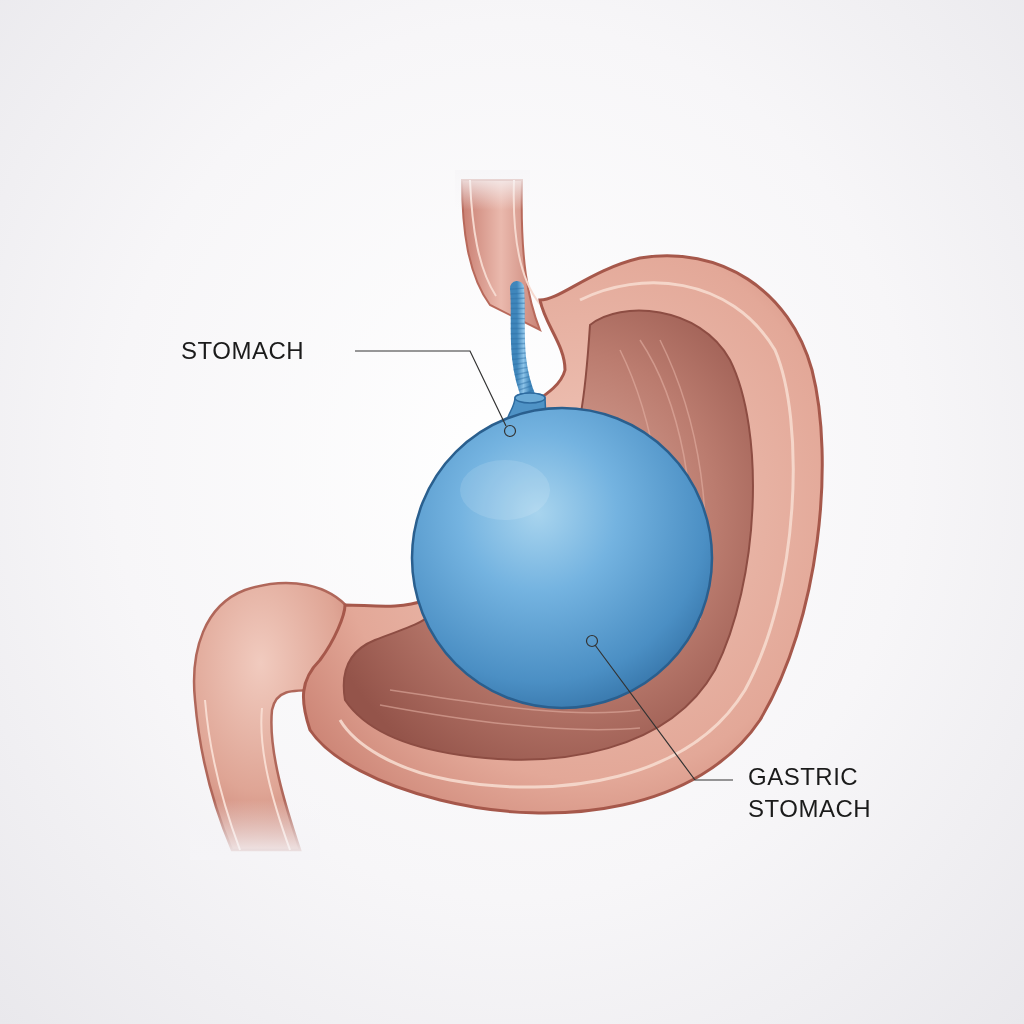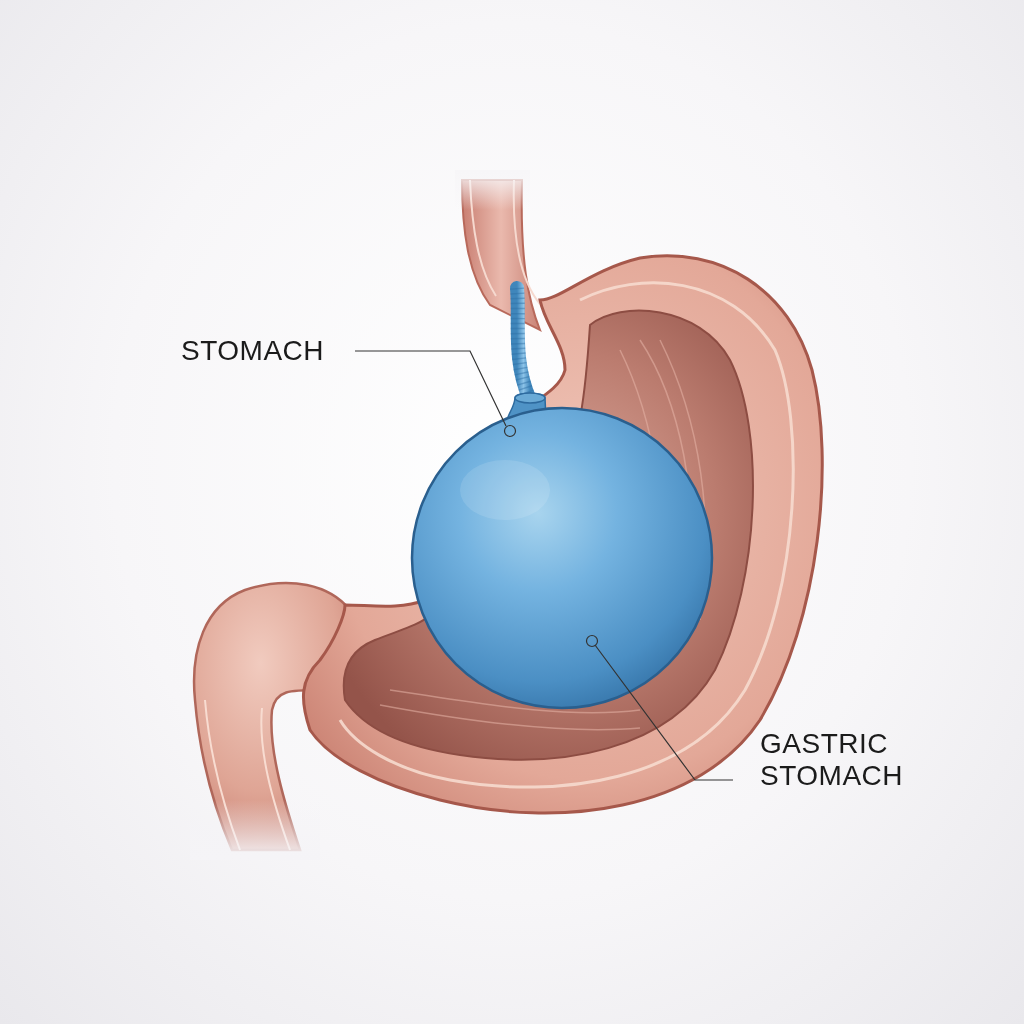--- a/index.html
+++ b/index.html
@@ -4,25 +4,25 @@
 <style>
   html, body { margin: 0; padding: 0; }
   body {
     width: 1024px; height: 1024px; overflow: hidden;
     background: radial-gradient(ellipse at 50% 45%, #ffffff 0%, #f7f6f8 55%, #e9e8ec 100%);
     position: relative;
     font-family: "Liberation Sans", "DejaVu Sans", sans-serif;
   }
   #illustration { position: absolute; left: 0; top: 0; width: 1024px; height: 1024px; }
   .label {
-    position: absolute; color: #1b1b1b; font-size: 28px; letter-spacing: 0.5px;
+    position: absolute; color: #1b1b1b; font-size: 24px; letter-spacing: 0.5px;
     font-weight: 400; line-height: 32px; white-space: nowrap;
   }
   #label-stomach { left: 181px; top: 335px; }
-  #label-balloon { left: 748px; top: 728px; margin-left: 12px; }
+  #label-balloon { left: 748px; top: 761px; }
   #label-balloon span { display: block; }
 </style>
 </head>
 <body>
 
 <svg id="illustration" viewBox="0 0 1024 1024" xmlns="http://www.w3.org/2000/svg">
   <defs>
     <linearGradient id="esoGrad" x1="0" y1="0" x2="1" y2="0">
       <stop offset="0" stop-color="#c97f72"></stop>
       <stop offset="0.5" stop-color="#eab9ad"></stop>

